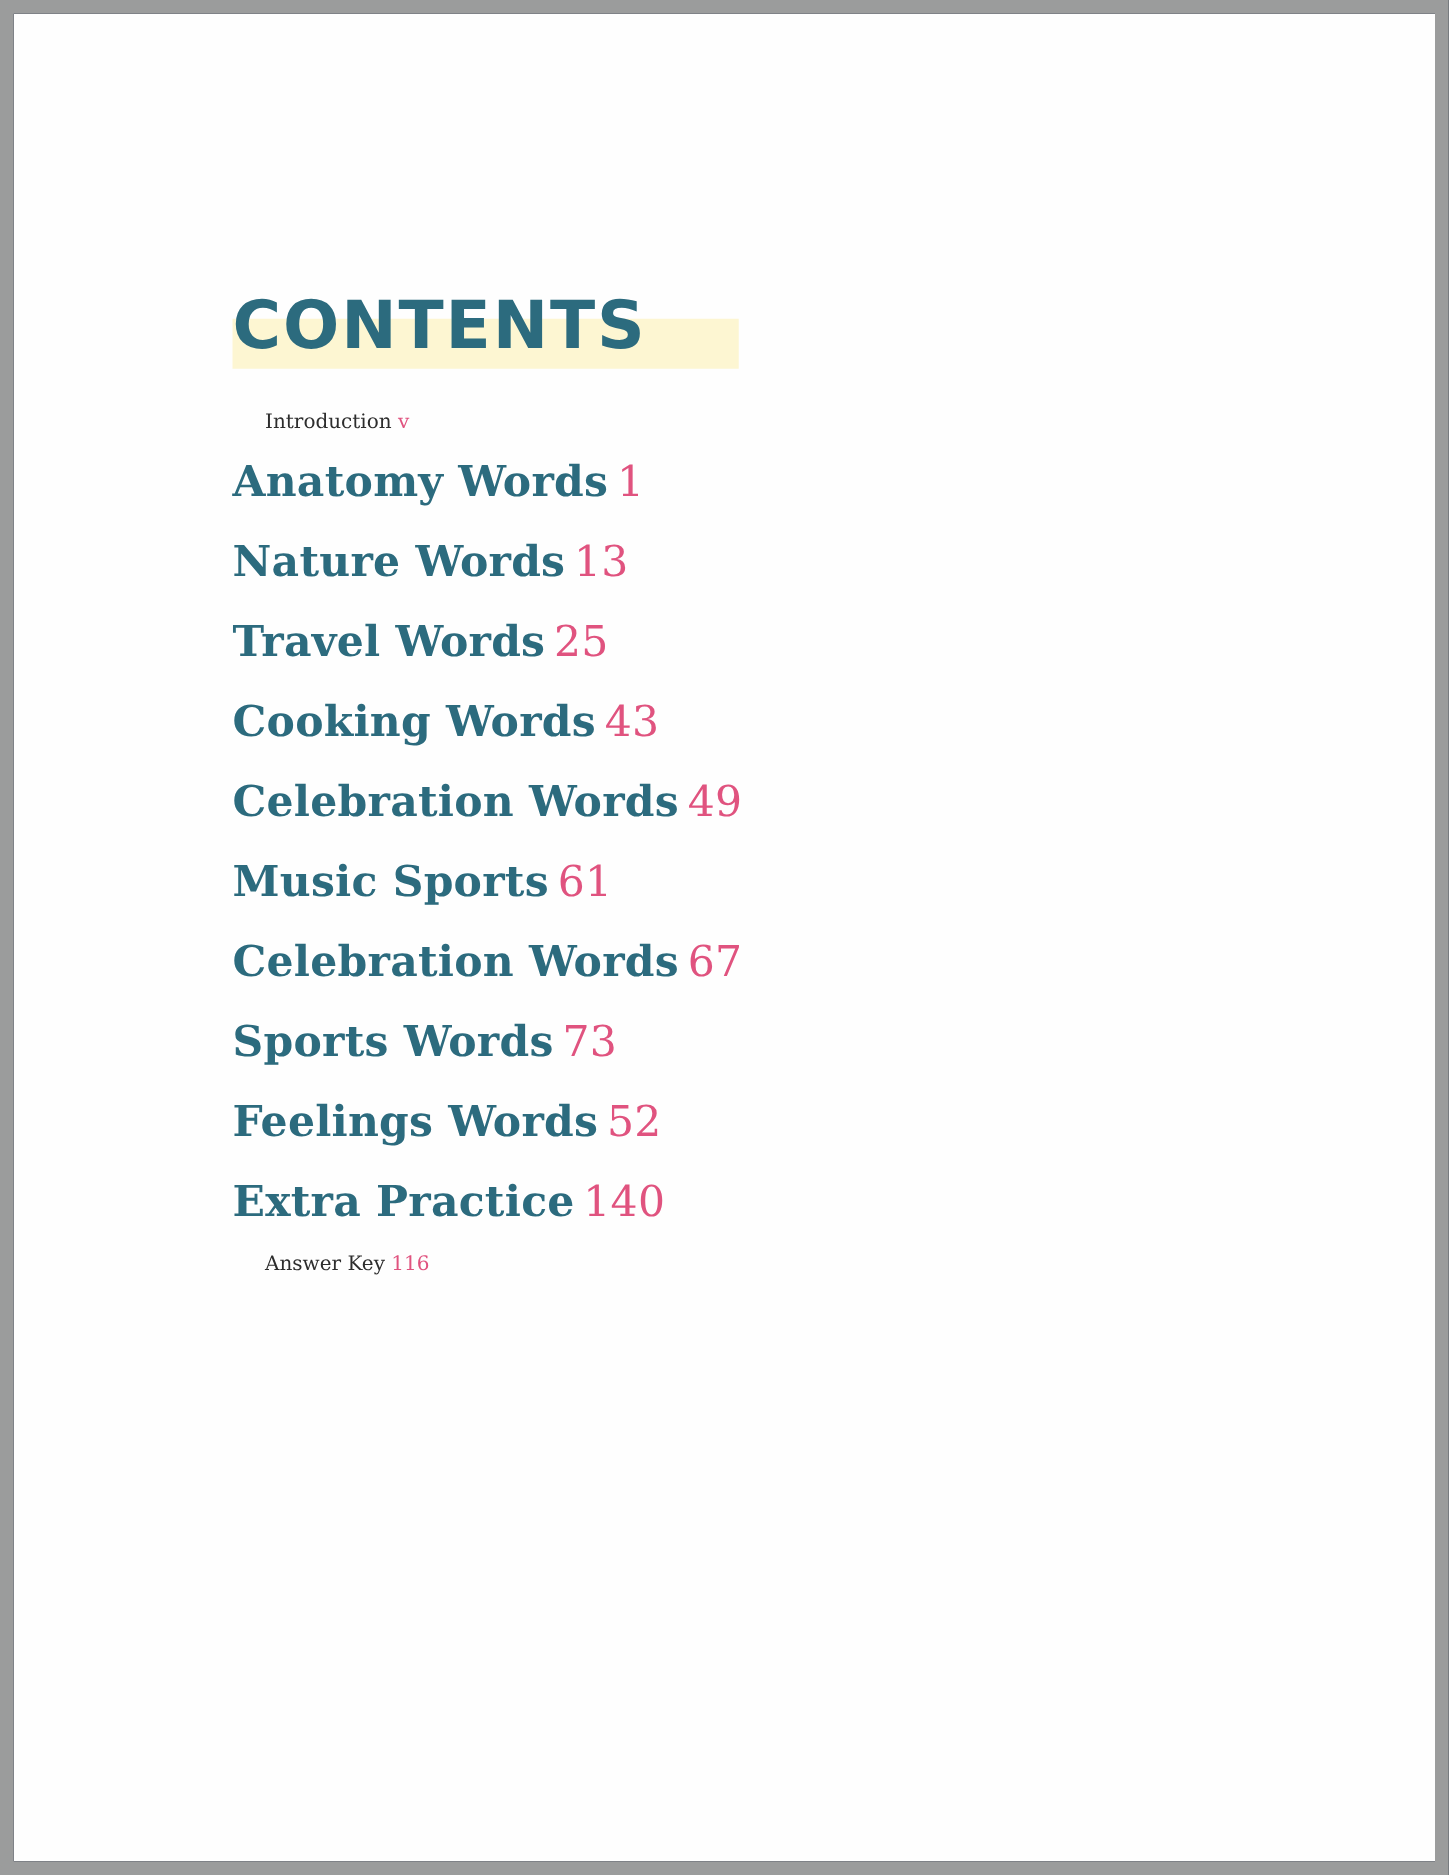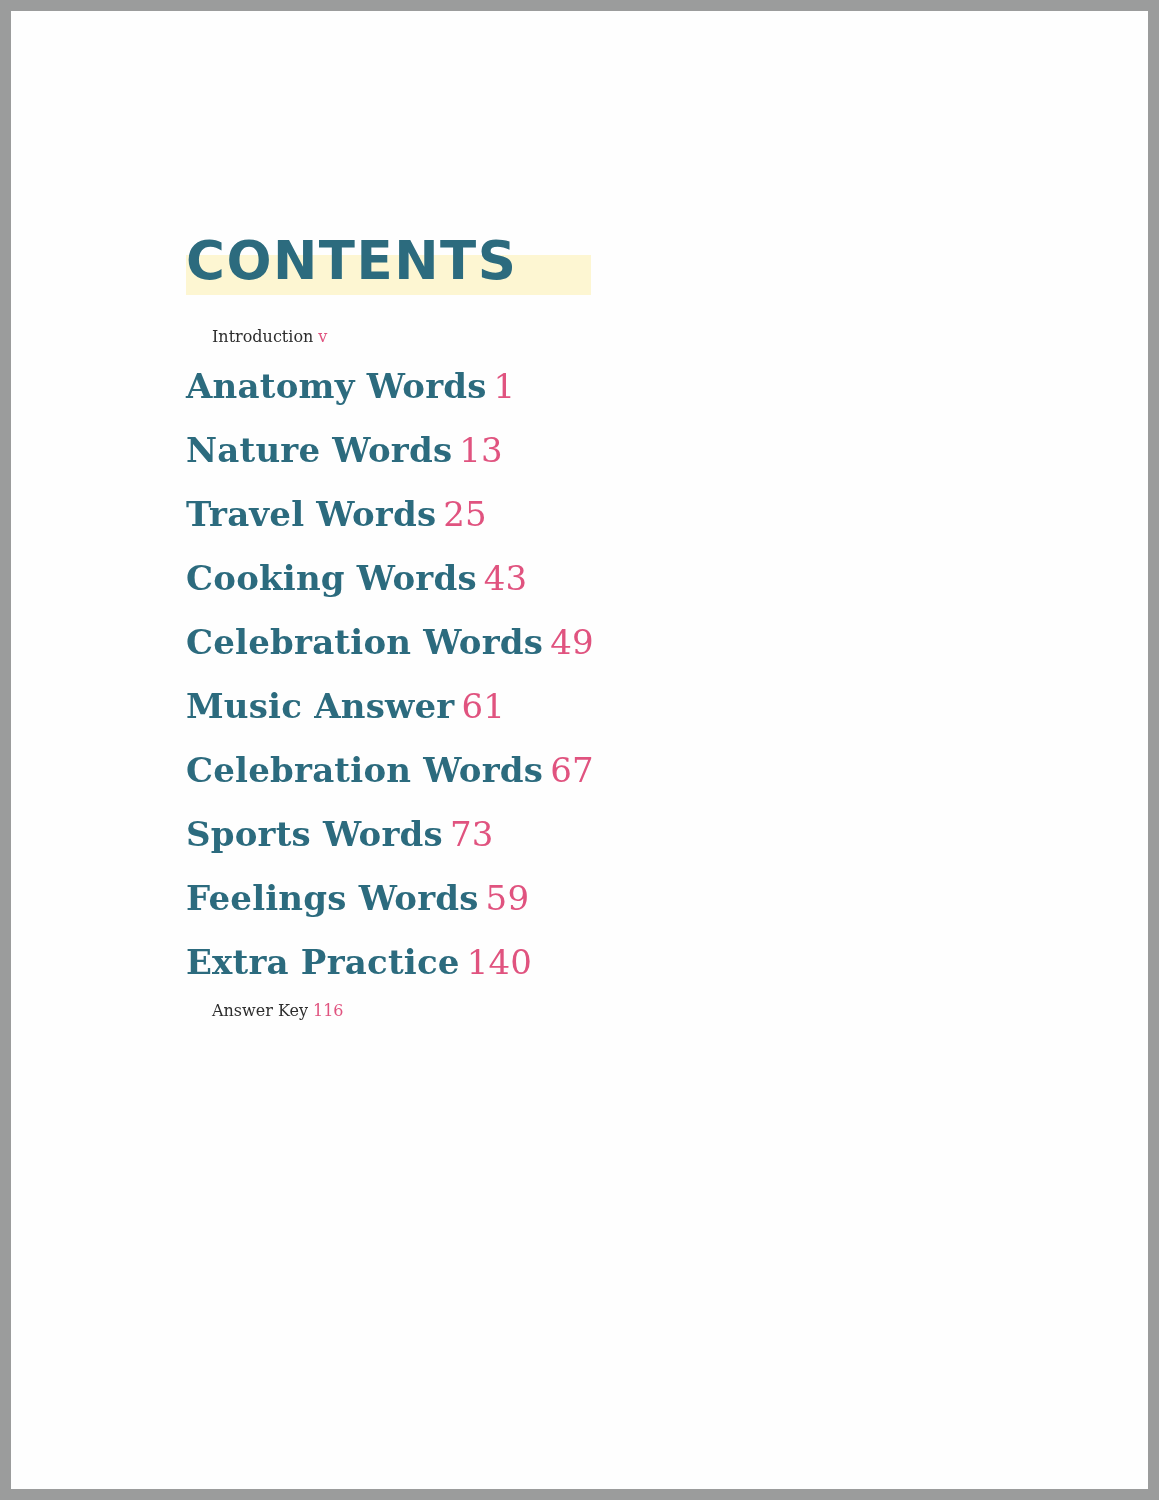--- a/index.html
+++ b/index.html
@@ -130,33 +130,33 @@
         <li class="toc-entry major">
           <span class="label">Cooking Words</span><span class="page-num">43</span>
         </li>
 
         <li class="toc-entry major">
           <span class="label">Celebration Words</span><span class="page-num">49</span>
         </li>
 
 
         <li class="toc-entry major">
-          <span class="label">Music Answer</span><span class="page-num">61</span>
+          <span class="label">Music Sports</span><span class="page-num">61</span>
         </li>
 
         <li class="toc-entry major">
           <span class="label">Celebration Words</span><span class="page-num">67</span>
         </li>
 
         <li class="toc-entry major">
           <span class="label">Sports Words</span><span class="page-num">73</span>
         </li>
 
         <li class="toc-entry major">
-          <span class="label">Feelings Words</span><span class="page-num">59</span>
+          <span class="label">Feelings Words</span><span class="page-num">52</span>
         </li>
 
 
         <li class="toc-entry major">
           <span class="label">Extra Practice</span><span class="page-num">140</span>
         </li>
 
         <li class="toc-entry plain">
           <span class="label">Answer Key</span><span class="page-num">116</span>
         </li>

